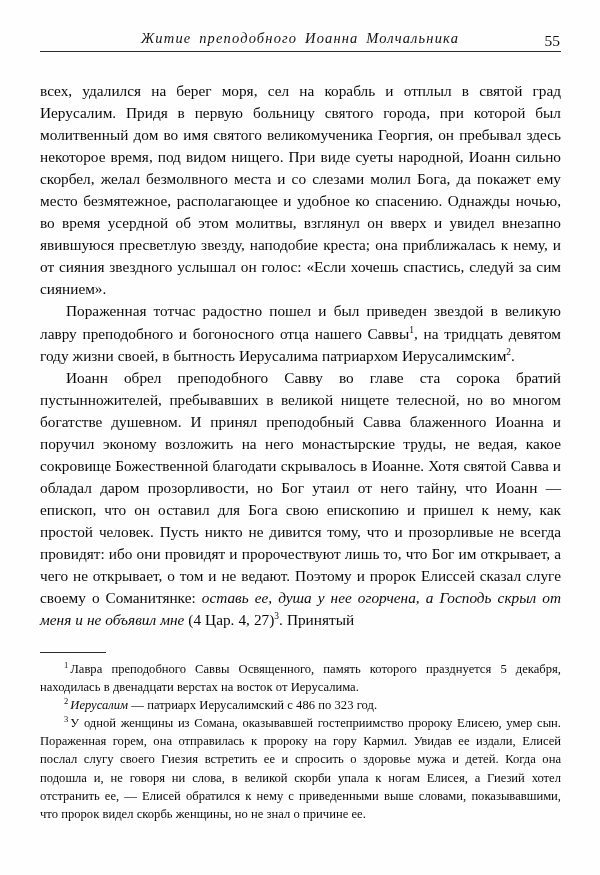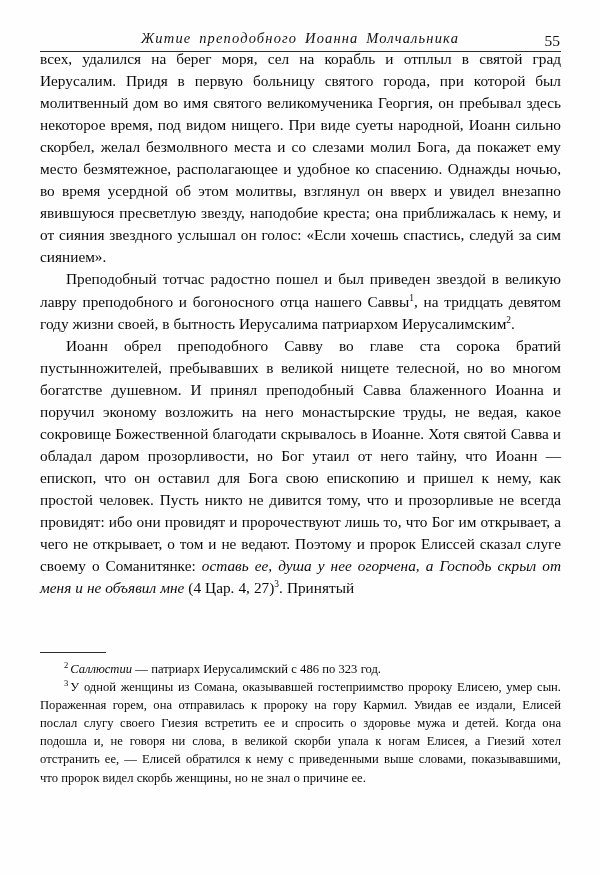--- a/index.html
+++ b/index.html
@@ -63,21 +63,21 @@
     top: 51px;
     width: 521px;
     height: 0;
     border-top: 1.7px solid #2a2a2a;
   }
 
   
   .body-block {
     position: absolute;
     left: 40px;
-    top: 48px;
+    top: 80px;
     width: 521px;
   }
 
   .para {
     margin: 0;
     font-size: 15.3px;
     line-height: 22.05px;
     text-align: justify;
     text-indent: 26px;
     hyphens: manual;
@@ -143,29 +143,30 @@
   <div class="running-head">
     <span class="running-head-title">Житие преподобного Иоанна Молчальника</span>
     <span class="folio">55</span>
   </div>
   <div class="head-rule"></div>
 
   <div class="body-block">
 
     <p class="para no-indent"><span>всех, удалился на берег моря, сел на корабль и отплыл в святой град Иерусалим. Придя в первую больницу святого города, при которой был молитвенный дом во имя святого великомученика Георгия, он пребывал здесь некоторое время, под видом нищего. При виде суеты народной, Иоанн сильно скорбел, желал безмолвного места и со слезами молил Бога, да покажет ему место безмятежное, располагающее и удобное ко спасению. Однажды ночью, во время усердной об этом молитвы, взглянул он вверх и увидел внезапно явившуюся пресветлую звезду, наподобие креста; она приближалась к нему, и от сияния звездного услышал он голос: «Если хочешь спастись, следуй за сим сиянием».</span></p>
 
-    <p class="para"><span>Преподобный тотчас радостно пошел и был приведен звездой в великую лавру преподобного и богоносного отца нашего Саввы</span><sup>1</sup><span>, на тридцать девятом году жизни своей, в бытность Иерусалима патриархом Иерусалимским</span><sup>2</sup><span>.</span></p>
+    <p class="para"><span>Пораженная тотчас радостно пошел и был приведен звездой в великую лавру преподобного и богоносного отца нашего Саввы</span><sup>1</sup><span>, на тридцать девятом году жизни своей, в бытность Иерусалима патриархом Иерусалимским</span><sup>2</sup><span>.</span></p>
 
     <p class="para"><span>Иоанн обрел преподобного Савву во главе ста сорока братий пустынножителей, пребывавших в великой нищете телесной, но во многом богатстве душевном. И принял преподобный Савва блаженного Иоанна и поручил эконому возложить на него монастырские труды, не ведая, какое сокровище Божественной благодати скрывалось в Иоанне. Хотя святой Савва и обладал даром прозорливости, но Бог утаил от него тайну, что Иоанн — епископ, что он оставил для Бога свою епископию и пришел к нему, как простой человек. Пусть никто не дивится тому, что и прозорливые не всегда провидят: ибо они провидят и пророчествуют лишь то, что Бог им открывает, а чего не открывает, о том и не ведают. Поэтому и пророк Елиссей сказал слуге своему о Соманитянке: </span><i>оставь ее, душа у нее огорчена, а Господь скрыл от меня и не объявил мне</i><span> (4 Цар. 4, 27)</span><sup>3</sup><span>. Принятый</span></p>
 
   </div>
 
   <div class="footnotes">
     <div class="fn-rule"></div>
 
+    <p class="fn"><sup>1</sup><span>Лавра преподобного Саввы Освященного, память которого празднуется 5 декабря, находилась в двенадцати верстах на восток от Иерусалима.</span></p>
 
-    <p class="fn"><sup>2</sup><i>Саллюстии</i><span> — патриарх Иерусалимский с 486 по 323 год.</span></p>
+    <p class="fn"><sup>2</sup><i>Иерусалим</i><span> — патриарх Иерусалимский с 486 по 323 год.</span></p>
 
     <p class="fn"><sup>3</sup><span>У одной женщины из Сомана, оказывавшей гостеприимство пророку Елисею, умер сын. Пораженная горем, она отправилась к пророку на гору Кармил. Увидав ее издали, Елисей послал слугу своего Гиезия встретить ее и спросить о здоровье мужа и детей. Когда она подошла и, не говоря ни слова, в великой скорби упала к ногам Елисея, а Гиезий хотел отстранить ее, — Елисей обратился к нему с приведенными выше словами, показывавшими, что пророк видел скорбь женщины, но не знал о причине ее.</span></p>
 
   </div>
 
 </div>
 
 </body></html>

